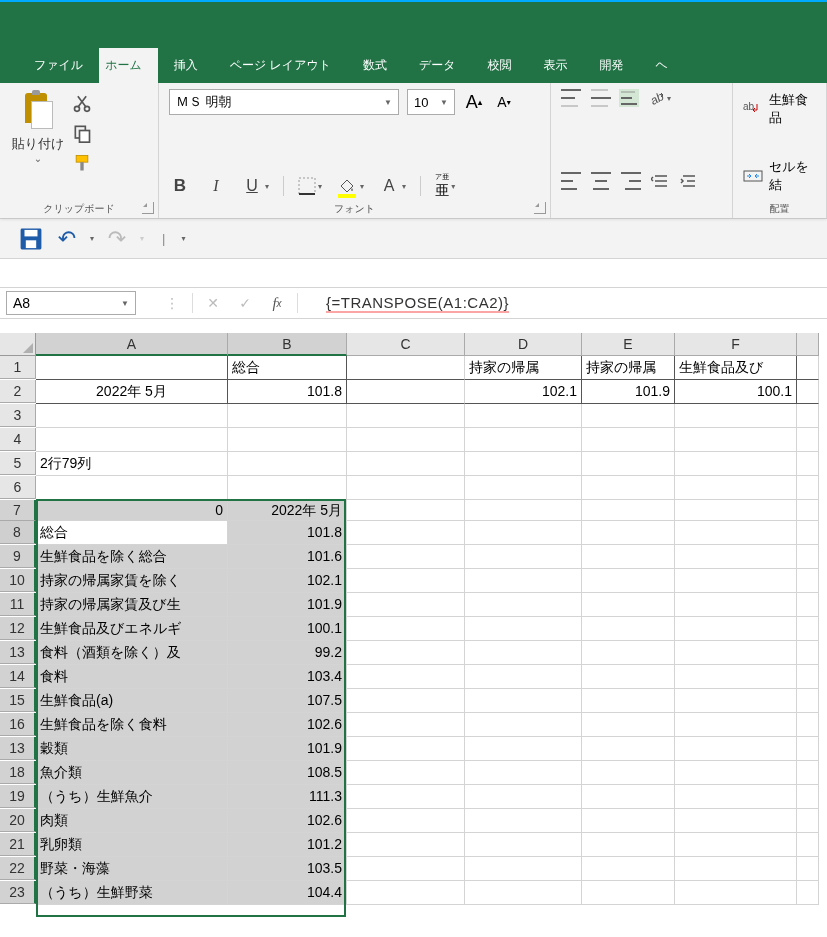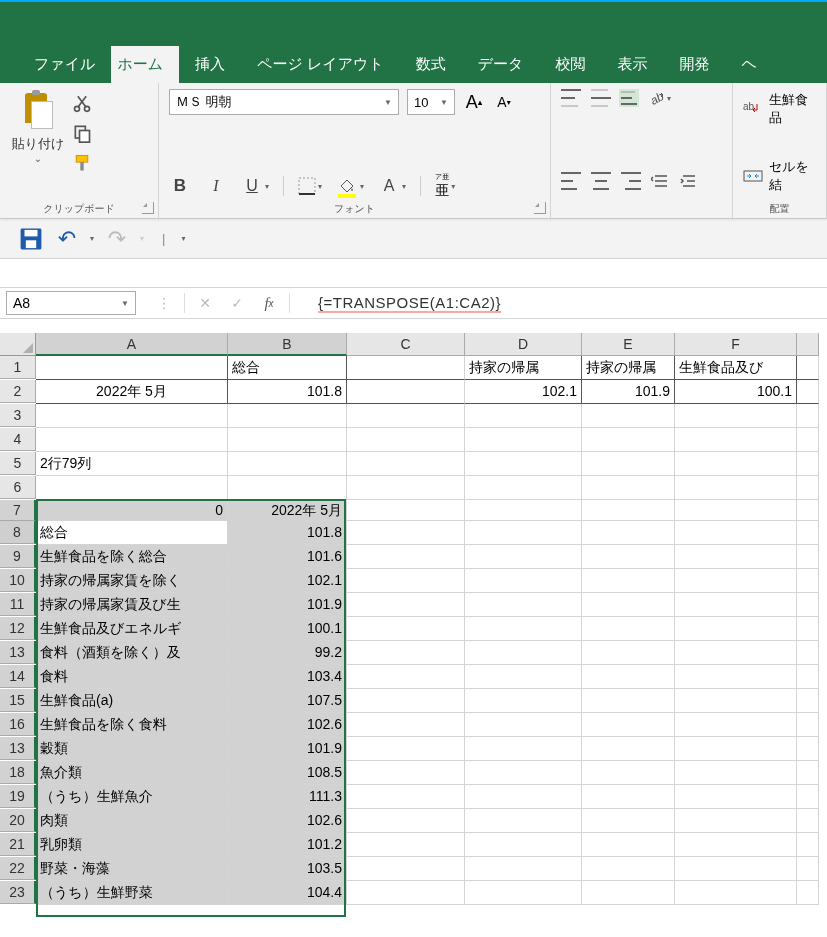--- a/index.html
+++ b/index.html
@@ -1,21 +1,21 @@
 <!DOCTYPE html>
 <html><head>
 <meta charset="utf-8">
 <style>
 * { margin: 0; padding: 0; box-sizing: border-box; font-family: "Meiryo", "MS PGothic", sans-serif; }
 body { background: #fff; width: 827px; height: 937px; overflow: hidden; font-size: 13px; }
 
 .title-bar { background: #217346; height: 45px; border-top: 2px solid #00aaff; }
 
 .tabs-bar { background: #217346; height: 38px; display: flex; align-items: flex-end; padding-left: 18px; }
-.tab { color: #fff; padding: 9px 16px; font-size: 15px; cursor: pointer; }
+.tab { color: #fff; padding: 9px 16px; font-size: 12px; cursor: pointer; }
 .tab.active { background: #f3f3f3; color: #217346; padding-left: 6px; }
 
 .ribbon { background: #f3f3f3; border-bottom: 1px solid #d4d4d4; height: 136px; display: flex; position: relative; }
 .ribbon::after { content:""; position:absolute; bottom:0; left:0; right:0; height:3px; box-shadow: 0 2px 3px rgba(0,0,0,0.08);}
 .group { border-right: 1px solid #d4d4d4; padding: 6px 10px 18px 10px; display: flex; flex-direction: column; justify-content: space-between; position: relative; }
 .group-label { position: absolute; bottom: 2px; left: 0; right: 0; text-align: center; font-size: 10px; color: #555; }
 .dlg-launcher { position: absolute; bottom: 4px; right: 4px; width: 12px; height: 12px; border: 1px solid #999; border-left: none; border-top: none; }
 .dlg-launcher::after { content:""; position:absolute; left:1px; top:1px; width:0; height:0; border-right:4px solid #999; border-top:4px solid transparent;}
 
 .clipboard-grp { width: 138px; display: flex; flex-direction: row; gap: 6px; }
@@ -52,21 +52,21 @@
 .cell-grp { flex: 1; }
 .cell-row { display: flex; align-items: center; gap: 6px; margin-bottom: 6px; font-size: 13px; padding-top: 2px;}
 .cell-row svg { flex-shrink: 0; }
 
 .qat { background: #f3f3f3; height: 40px; display: flex; align-items: center; gap: 10px; padding-left: 18px; border-bottom: 1px solid #d4d4d4; }
 .qat-btn { width: 26px; height: 26px; display: flex; align-items: center; justify-content: center; }
 
 .spacer-row { height: 28px; background: #fff; }
 
 .formula-row { display: flex; align-items: center; height: 32px; border-top: 1px solid #d4d4d4; border-bottom: 1px solid #d4d4d4; background: #fff; padding-left: 6px; }
-.name-box { width: 130px; height: 24px; border: 1px solid #ababab; display: flex; align-items: center; justify-content: space-between; padding: 0 6px; margin-right: 12px; font-size: 14px;}
+.name-box { width: 130px; height: 24px; border: 1px solid #ababab; display: flex; align-items: center; justify-content: space-between; padding: 0 6px; margin-right: 20px; font-size: 14px;}
 .fb-btn { width: 32px; height: 24px; display: flex; align-items: center; justify-content: center; color: #bbb; font-size: 14px; }
 .fb-btn.fx { color: #555; font-style: italic; font-family: serif; font-size: 15px;}
 .fb-btn.fx sub { font-size: 10px; }
 .fb-divider { width: 1px; height: 20px; background: #ddd; margin: 0 4px; }
 .formula-input { flex: 1; padding: 0 30px 0 24px; font-size: 15px; letter-spacing: 0.5px; position: relative; }
 .formula-underline { color: #333; border-bottom: 2px solid #fca5a5; padding-bottom: 0px; display: inline-block;}
 
 .grid-gap { height: 14px; background: #fff; }
 
 .grid { display: grid; grid-template-columns: 36px 192px 119px 118px 117px 93px 122px 22px; font-size: 14px; }

